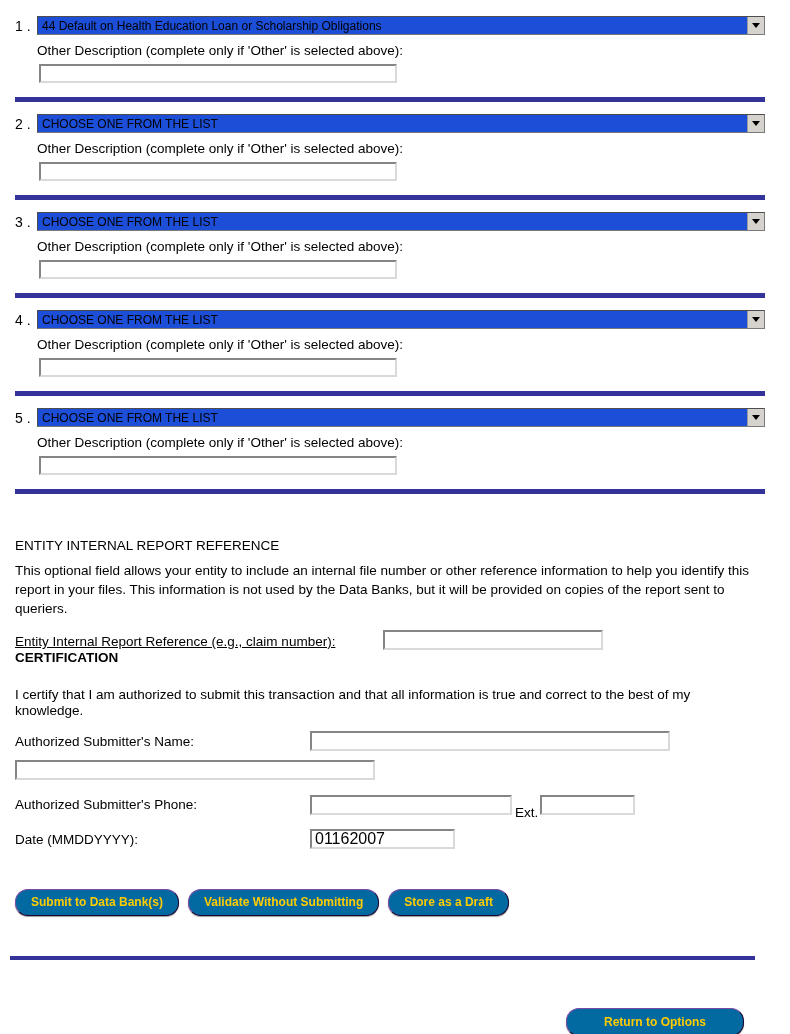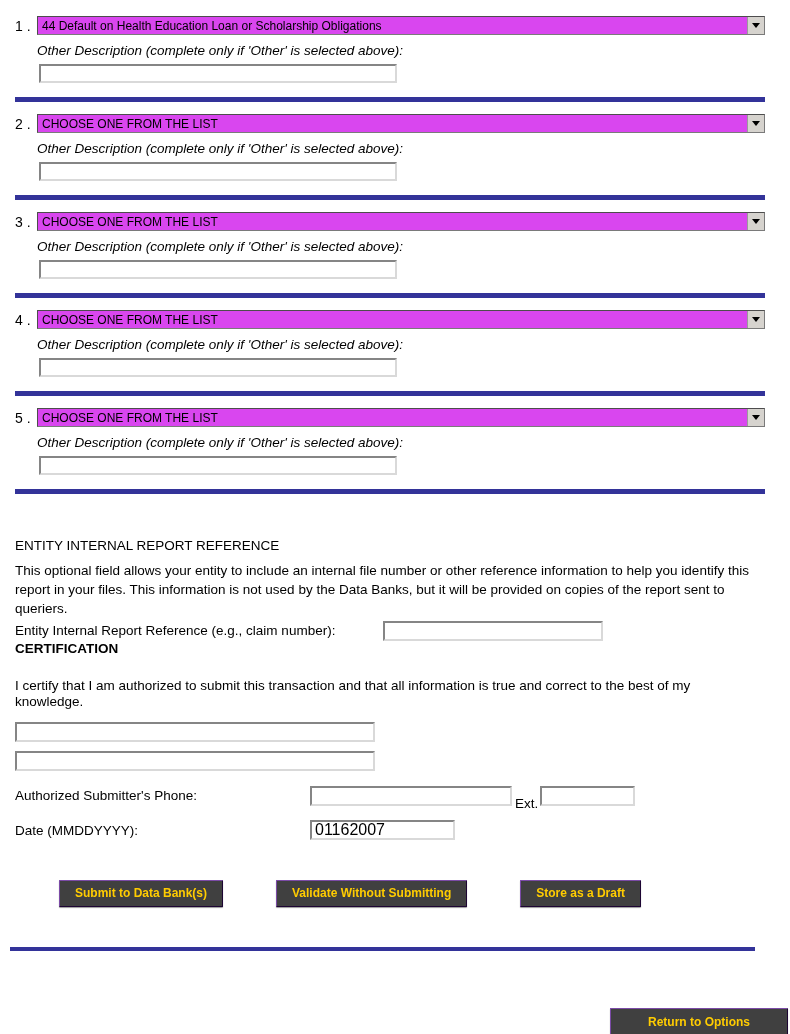--- a/index.html
+++ b/index.html
@@ -13,48 +13,48 @@
   }
   .page { padding: 16px 25px 0 15px; }
 
   
   .item { margin-bottom: 12px; }
   .item-row { display: flex; align-items: center; }
   .item-num { width: 22px; font-size: 14px; flex: none; }
   .combo {
     flex: 1;
     height: 19px;
-    background: #d946ef;
+    background: #1d4ed8;
     border: 1px solid #7a7a7a;
     border-top-color: #4d4d4d; border-left-color: #4d4d4d;
     display: flex; align-items: center;
     overflow: hidden;
   }
   .combo-text { flex: 1; font-size: 12px; padding-left: 4px; white-space: nowrap; overflow: hidden; }
   .combo-btn {
     flex: none; width: 17px; height: 100%;
     background: #d6d3ce;
     border-left: 1px solid #9a9a9a;
     display: flex; align-items: center; justify-content: center;
   }
   .combo-arrow { width: 0; height: 0; border-left: 4px solid transparent; border-right: 4px solid transparent; border-top: 5px solid #000; }
 
-  .other-label { margin: 8px 0 0 22px; font-style: italic; }
+  .other-label { margin: 8px 0 0 22px; }
   .other-input {
     display: block; margin: 6px 0 0 24px;
     width: 358px; height: 19px;
     border: 2px inset #d9d9d9;
     font-family: "Liberation Sans", sans-serif; font-size: 12px; padding: 0 3px;
   }
   .separator { margin-top: 14px; height: 5px; background: #333399; }
 
   
   .section-heading { margin-top: 44px; font-size: 13.5px; font-weight: normal; }
   .section-desc { margin-top: 8px; line-height: 19px; max-width: 740px; }
-  .entity-field-row { margin-top: 3px; display: flex; align-items: center; }
+  .entity-field-row { margin-top: 12px; display: flex; align-items: flex-end; text-decoration: underline; }
   .entity-field-label { width: 368px; line-height: 16px; padding-right: 20px; }
   .entity-input {
     width: 220px; height: 20px;
     border: 2px inset #d9d9d9;
     font-family: "Liberation Sans", sans-serif; font-size: 12px; padding: 0 3px;
   }
 
   
   .cert-heading { font-size: 13.5px; font-weight: bold; }
   .cert-statement { margin-top: 22px; line-height: 16px; max-width: 740px; }
@@ -67,32 +67,31 @@
   }
   .w-wide { width: 360px; }
   .w-phone { width: 202px; }
   .w-ext { width: 95px; }
   .w-date { width: 145px; }
   .ext-label { margin: 16px 2px 0 3px; }
 
   
   .button-row { margin-top: 40px; display: flex; gap: 9px; }
   .pill-btn {
-    background: #404040;
+    background: #0369a1;
     color: #ffcc00;
     font-family: "Liberation Sans", sans-serif;
     font-size: 12px; font-weight: bold;
     border: 1px solid #1d0533;
     border-top-color: #7b4ba6; border-left-color: #7b4ba6;
-    border-radius: 1px;
+    border-radius: 13px;
     padding: 5px 15px 6px 15px;
     cursor: pointer;
     white-space: nowrap;
     box-shadow: 0 1px 1px rgba(0,0,0,0.4);
-    margin-left: 44px;
   }
   .bottom-rule { margin-top: 40px; margin-left: -5px; width: 745px; height: 4px; background: #333399; }
   .return-btn {
     position: absolute; left: 566px; top: 1008px;
     width: 178px; height: 28px;
     text-align: center;
   }
 </style>
 </head>
 <body>
@@ -179,20 +178,21 @@
   <div class="entity-field-row">
     <div class="entity-field-label">Entity Internal Report Reference (e.g., claim number):</div>
     <input type="text" class="entity-input" value="" style="">
   </div>
 
   <div class="cert-heading">CERTIFICATION</div>
   <div class="cert-statement">I certify that I am authorized to submit this transaction and that all information is true and correct to the best of my knowledge.</div>
 
   <div class="cert-rows">
     <div class="cert-row">
+      <div class="cert-label">Authorized Submitter's Name:</div>
       <input type="text" class="cert-input w-wide" value="" style="">
     </div>
     <div class="cert-row">
       <input type="text" class="cert-input w-wide" value="" style="">
     </div>
     <div class="cert-row">
       <div class="cert-label">Authorized Submitter's Phone:</div>
       <input type="text" class="cert-input w-phone" value="" style="">
       <span class="ext-label">Ext.</span>
       <input type="text" class="cert-input w-ext" value="" style="">

